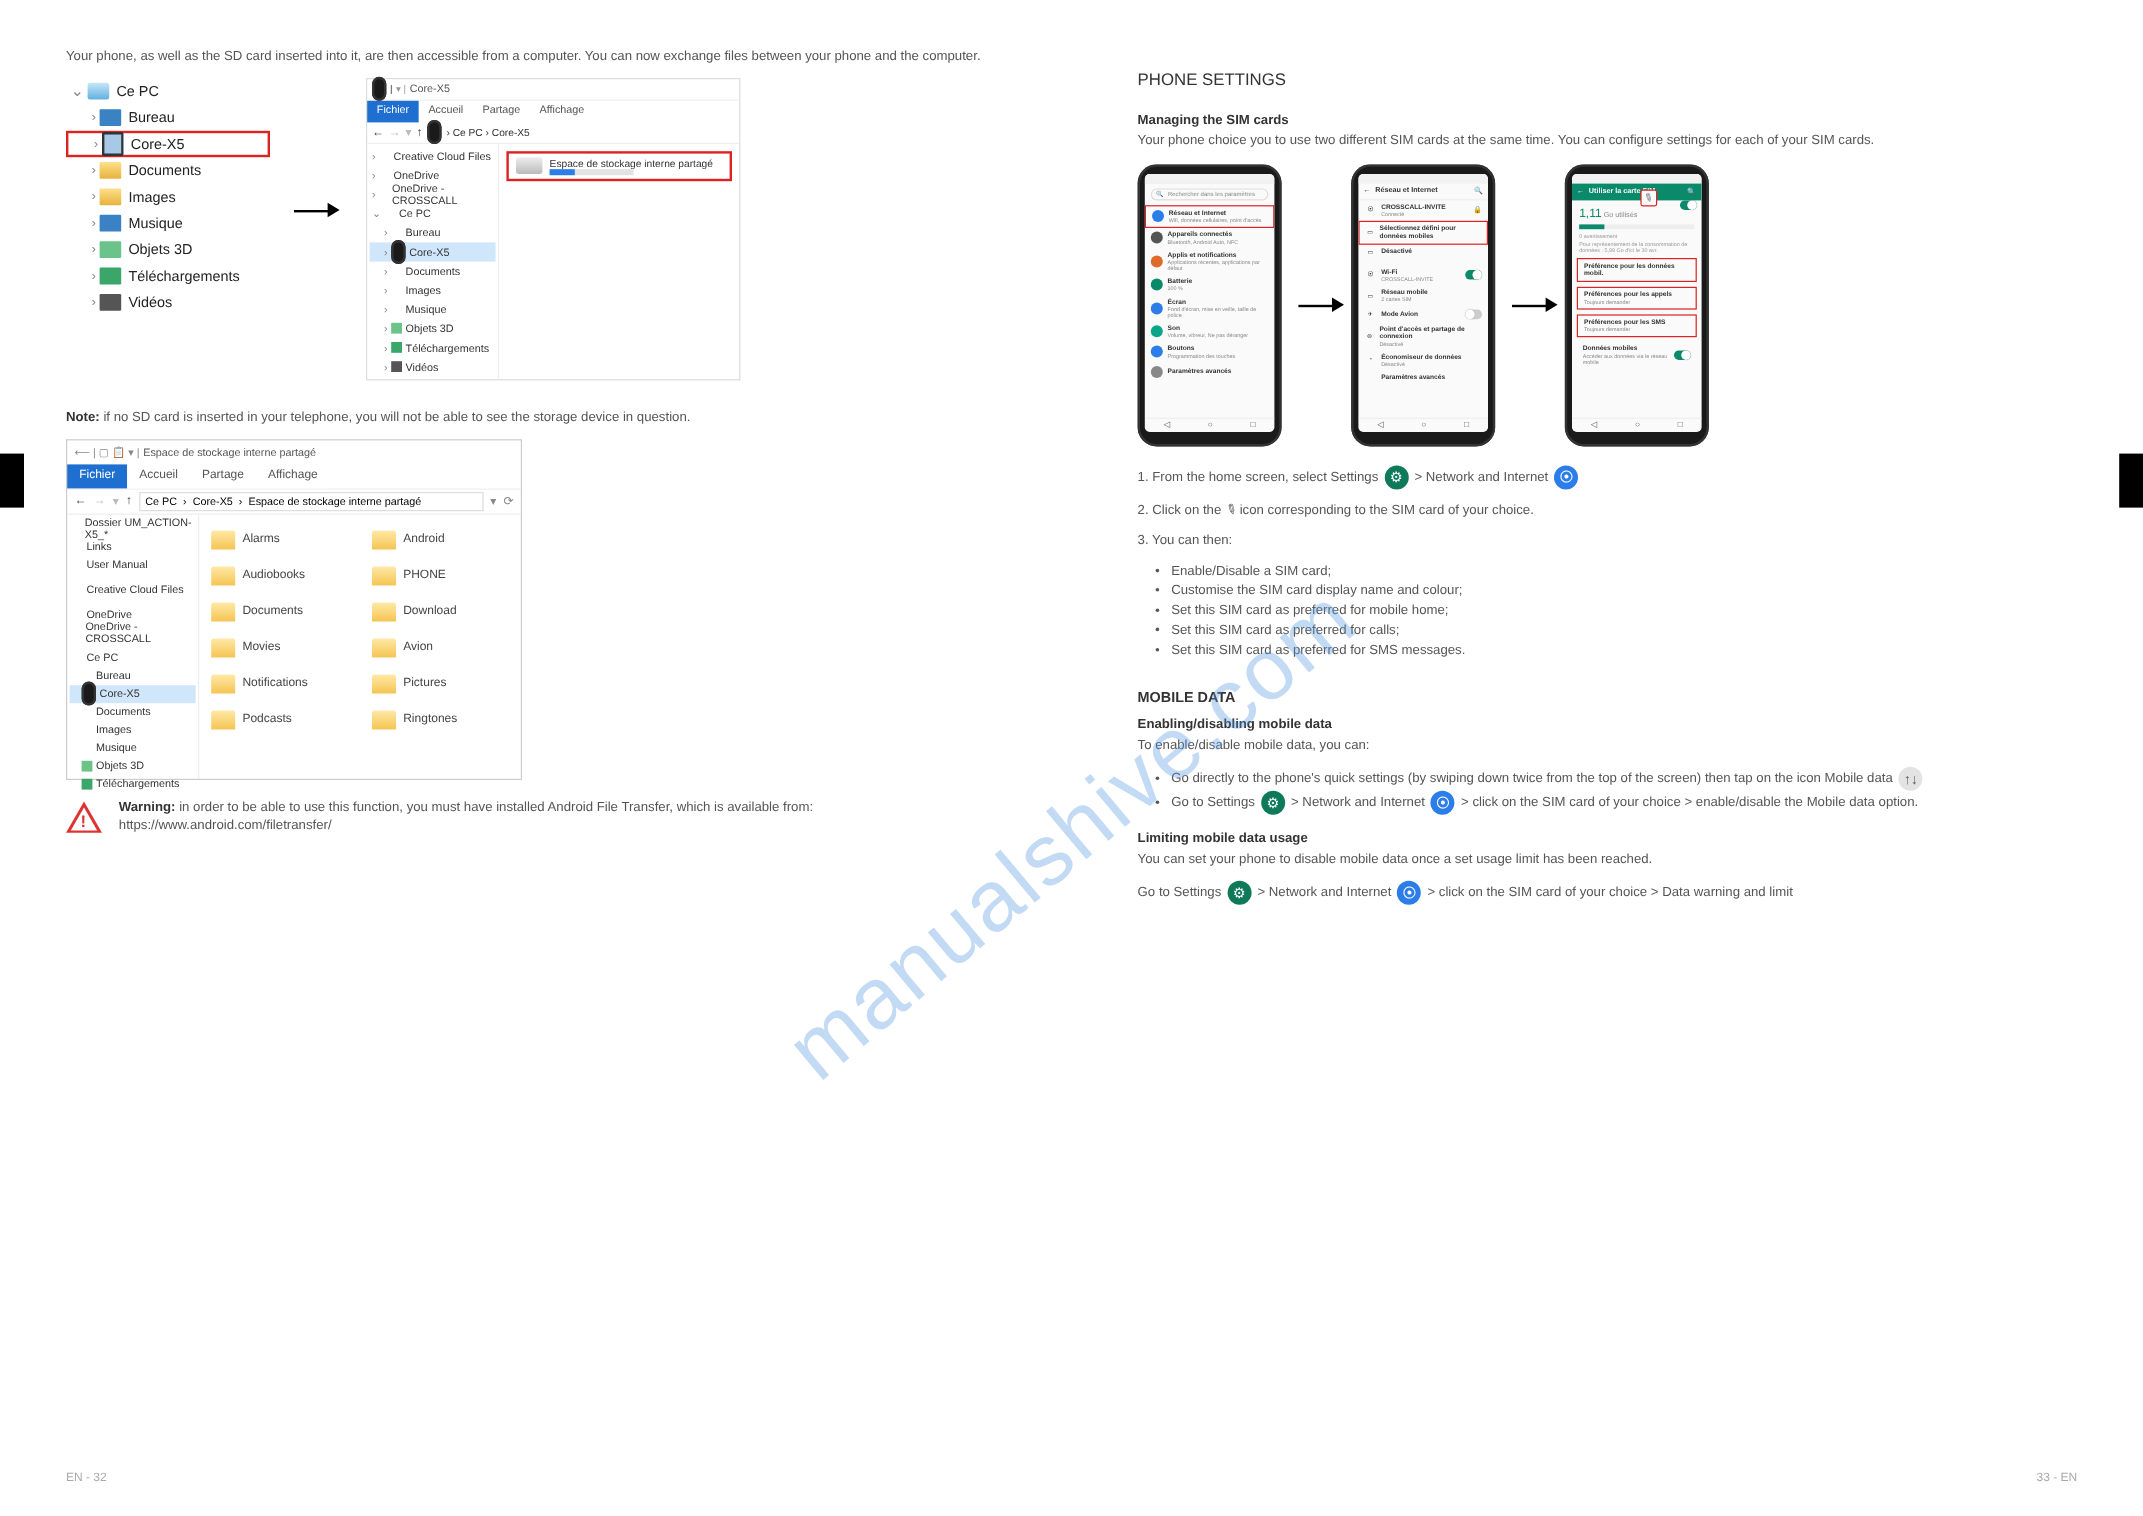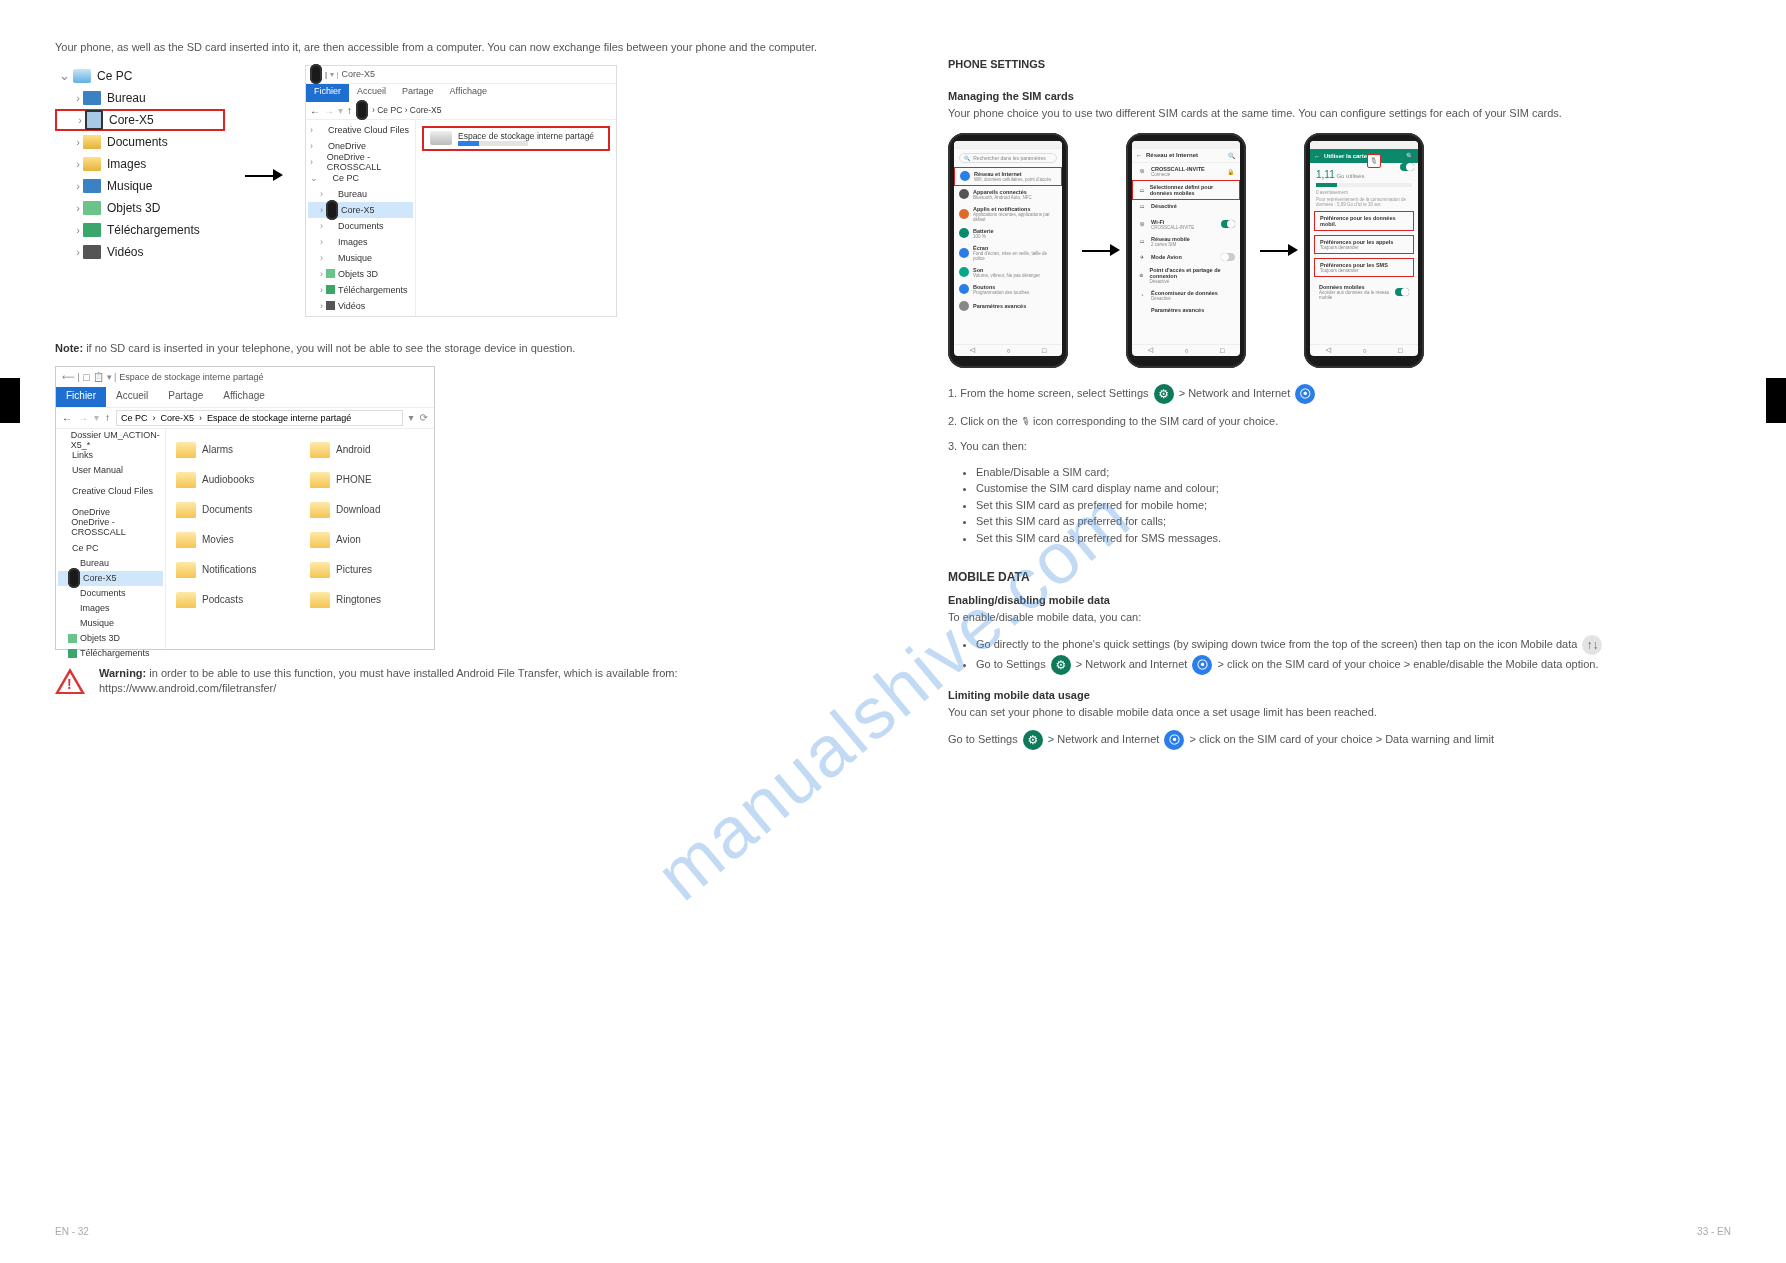--- a/index.html
+++ b/index.html
@@ -77,21 +77,21 @@
   .phone .item .txt { display:flex; flex-direction:column; }
   .phone .item .t1 { font-size:5.5px; font-weight:bold; }
   .phone .item .t2 { font-size:4.5px; color:#888; }
   .phone .redbox { border:1.5px solid #d22; }
   .phone .navbar { height:12px; display:flex; justify-content:space-around; align-items:center; border-top:1px solid #eee; font-size:7px; color:#555;}
   .phone .arrowbox { position:absolute; top:-2px; right:4px; width:14px;height:14px; border:1.5px solid #d22; display:flex;align-items:center;justify-content:center; background:#fafafa; border-radius:2px;}
   .phone .arrowbox span{ font-size:9px; transform:rotate(30deg); color:#666;}
   .footer { position:absolute; bottom:26px; font-size:10px; color:#aaa; }
   .footer.left { left:55px; }
   .footer.right { right:55px; }
-  h3.manual { font-size:11px; font-weight:bold; margin-bottom:20px; }
+  h3.manual { font-size:14px; font-weight:normal; margin-bottom:20px; }
   .grey-small { font-size:9px; color:#999; }
   .ex-title { font-size:9px; color:#555; }
   .chev { display:inline-block; width:10px; text-align:center; color:#888; font-size:11px;}
   .toggle { width:14px;height:8px;border-radius:4px;background:#0a8a6a;position:relative; flex-shrink:0;}
   .toggle::after{content:"";position:absolute;right:0;top:0;width:8px;height:8px;background:#fff;border-radius:50%;box-shadow:0 0 1px rgba(0,0,0,.3);}
   .toggle.off{background:#ccc;} .toggle.off::after{right:auto;left:0;}
 </style>
 </head>
 <body>
 

